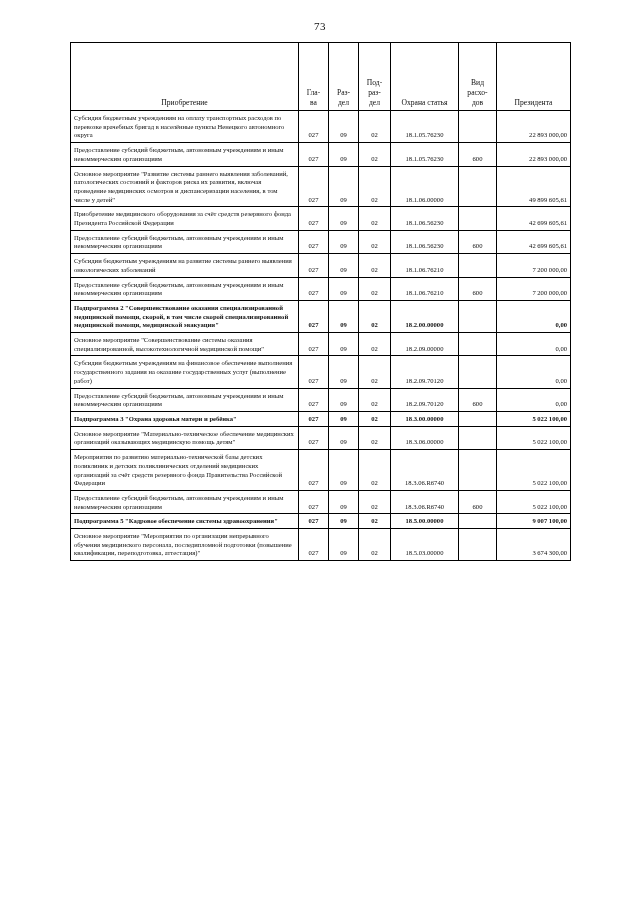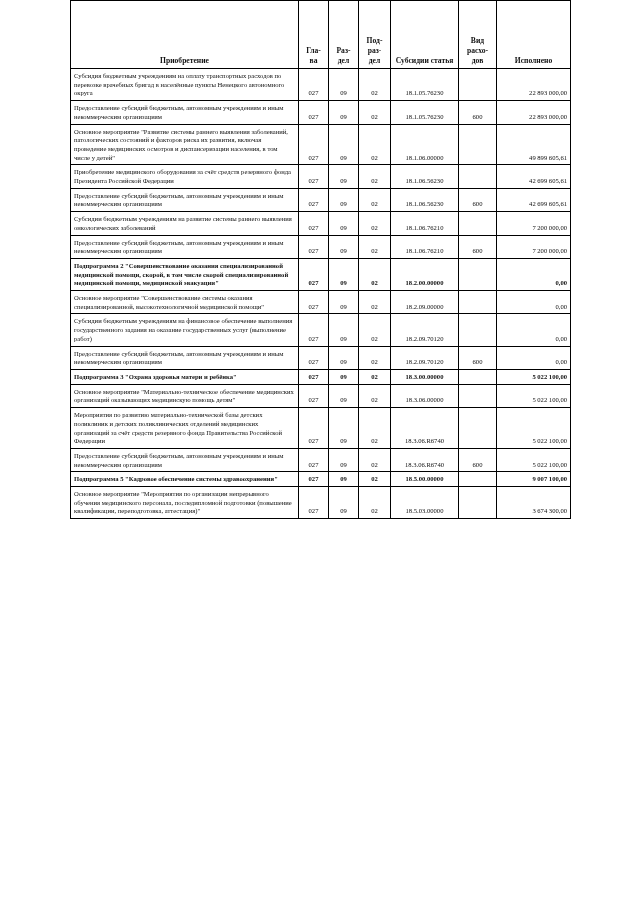--- a/index.html
+++ b/index.html
@@ -40,21 +40,21 @@
     line-height: 1.32;
   }
   table.doc td, table.doc th {
     border: 1px solid #000;
     vertical-align: bottom;
     padding: 3px 3px 2px 3px;
   }
   thead th {
     vertical-align: middle;
     text-align: center;
-    font-weight: bold;
+    font-weight: normal;
     font-size: 7.6px;
     height: 62px;
     padding: 2px;
   }
   col.c-name { width: 228px; }
   col.c-glava { width: 30px; }
   col.c-razdel { width: 30px; }
   col.c-podrazdel { width: 32px; }
   col.c-cel { width: 68px; }
   col.c-vid { width: 38px; }
@@ -77,41 +77,42 @@
   }
   tr.bold td {
     font-weight: bold;
   }
 </style>
 </head>
 <body>
 
 <div class="page">
 
+  <div class="page-number">73</div>
 
   <div class="table-wrap">
     <table class="doc">
       <colgroup>
         <col class="c-name">
         <col class="c-glava">
         <col class="c-razdel">
         <col class="c-podrazdel">
         <col class="c-cel">
         <col class="c-vid">
         <col class="c-isp">
       </colgroup>
       <thead>
         <tr>
           <th>Приобретение</th>
           <th>Гла-<br>ва</th>
           <th>Раз-<br>дел</th>
           <th>Под-<br>раз-<br>дел</th>
-          <th>Субсидии статья</th>
+          <th>Охрана статья</th>
           <th>Вид расхо-<br>дов</th>
-          <th>Исполнено</th>
+          <th>Президента</th>
         </tr>
       </thead>
       <tbody id="tbody">
           <tr>
             <td class="name">Субсидия бюджетным учреждениям на оплату транспортных расходов по перевозке врачебных бригад в населённые пункты Ненецкого автономного округа</td>
             <td class="num">027</td>
             <td class="num">09</td>
             <td class="num">02</td>
             <td class="num">18.1.05.76230</td>
             <td class="num"></td>

